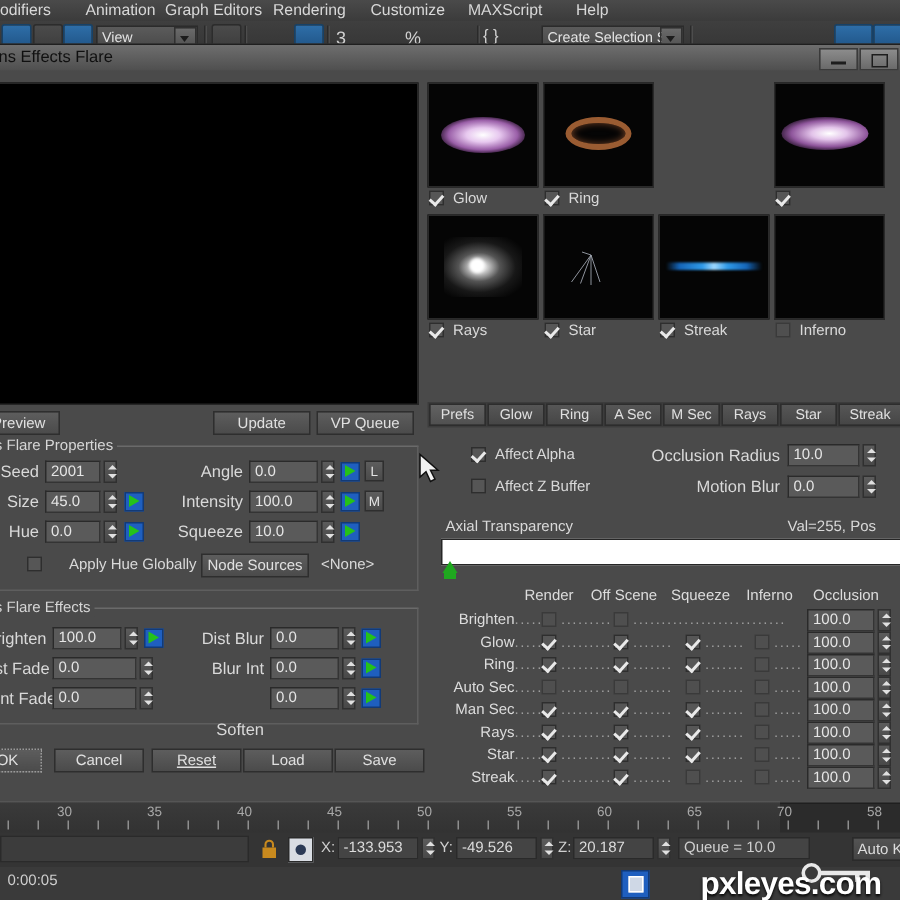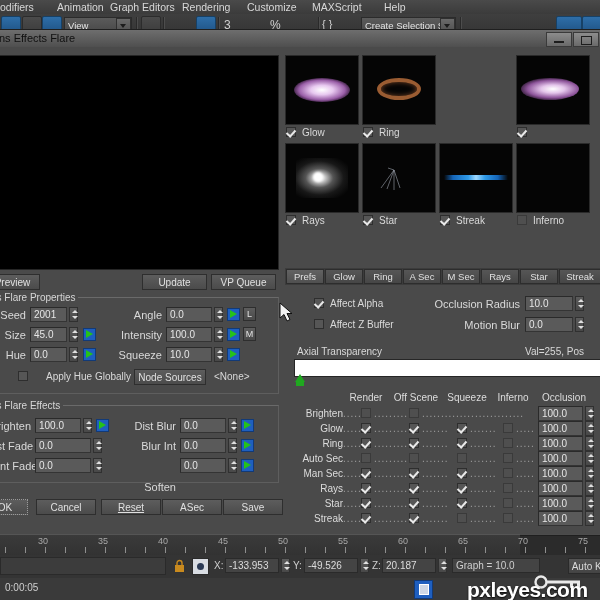--- a/index.html
+++ b/index.html
@@ -255,21 +255,21 @@
       <div class="anim" style="left:247px;top:392px;"></div>
 
       <span class="lblR" style="left:130px;top:413px;width:52px;margin-top:21px;">Soften</span>
       <div class="spin" style="left:186px;top:411px;width:46px;">0.0</div>
       <div class="arrows" style="left:234px;top:411px;"></div>
       <div class="anim" style="left:247px;top:412px;"></div>
 
       <div class="grpbtn dash" style="left:-12px;top:452px;width:46px;">OK</div>
       <div class="grpbtn" style="left:42px;top:452px;width:60px;">Cancel</div>
       <div class="grpbtn" style="left:107px;top:452px;width:60px;text-decoration:underline;">Reset</div>
-      <div class="grpbtn" style="left:168px;top:452px;width:60px;">ASec</div>
+      <div class="grpbtn" style="left:168px;top:452px;width:60px;">Load</div>
       <div class="grpbtn" style="left:229px;top:452px;width:60px;">Save</div>
 
       <div class="thumbcell" style="left:291px;top:8px;width:72px;height:86px;">
         <div class="thumb" style="left:0;top:0;width:72px;height:68px;">
           <div style="position:absolute;left:8px;top:22px;width:56px;height:24px;border-radius:50%;
                       background:radial-gradient(ellipse at 50% 50%, #ffffff 0%, #e7c8ef 28%, #9a5fa8 58%, rgba(70,20,80,0.35) 78%, rgba(0,0,0,0) 100%);"></div>
         </div>
         <div class="cb ck" style="left:1px;top:72px;"></div>
         <span class="lbl" style="left:17px;top:72px;">Glow</span>
       </div>
@@ -530,42 +530,42 @@
     <div class="tick" style="left:585px"></div>
     <span class="tickl" style="left:38px">30</span>
     <span class="tickl" style="left:98px">35</span>
     <span class="tickl" style="left:158px">40</span>
     <span class="tickl" style="left:218px">45</span>
     <span class="tickl" style="left:278px">50</span>
     <span class="tickl" style="left:338px">55</span>
     <span class="tickl" style="left:398px">60</span>
     <span class="tickl" style="left:458px">65</span>
     <span class="tickl" style="left:518px">70</span>
-    <span class="tickl" style="left:578px">75</span>
+    <span class="tickl" style="left:578px">58</span>
   </div>
 
   <div class="statusbar">
     <div style="position:absolute;left:0;top:2px;width:166px;height:18px;background:#3c3c3c;border:1px solid #2a2a2a;box-sizing:border-box;"></div>
     <svg style="position:absolute;left:174px;top:4px;" width="11" height="14">
       <rect x="1" y="6" width="9" height="7" fill="#c98a1e"></rect>
       <path d="M3 6 V4 a2.5 2.5 0 0 1 5 0 V6" fill="none" stroke="#c98a1e" stroke-width="1.4"></path>
     </svg>
     <div style="position:absolute;left:192px;top:3px;width:15px;height:15px;background:#d9dde3;border:1px solid #2a2a2a;">
       <div style="position:absolute;left:4px;top:4px;width:7px;height:7px;border-radius:50%;background:#2b3a55;"></div>
     </div>
     <span class="slbl" style="left:214px;top:5px;">X:</span>
     <div class="sfield" style="left:225px;top:3px;width:54px;">-133.953</div>
     <div class="arrows" style="left:281px;top:3px;"></div>
     <span class="slbl" style="left:293px;top:5px;">Y:</span>
     <div class="sfield" style="left:304px;top:3px;width:54px;">-49.526</div>
     <div class="arrows" style="left:360px;top:3px;"></div>
     <span class="slbl" style="left:372px;top:5px;">Z:</span>
     <div class="sfield" style="left:382px;top:3px;width:54px;">20.187</div>
     <div class="arrows" style="left:438px;top:3px;"></div>
-    <div class="sfield" style="left:452px;top:3px;width:88px;color:#cfcfcf;">Graph = 10.0</div>
+    <div class="sfield" style="left:452px;top:3px;width:88px;color:#cfcfcf;">Queue = 10.0</div>
     <div class="sbtn" style="left:568px;top:3px;width:48px;">Auto Key</div>
   </div>
 
   <div class="statusbar2">
     <span class="slbl" style="left:5px;top:4px;">0:00:05</span>
     <svg style="position:absolute;left:528px;top:-6px;" width="60" height="22">
       <circle cx="13" cy="10" r="5.5" fill="none" stroke="#e9e9e9" stroke-width="2.4"></circle>
       <rect x="18" y="8.5" width="34" height="3" fill="#e9e9e9"></rect>
       <rect x="42" y="11" width="3" height="5" fill="#e9e9e9"></rect>
       <rect x="49" y="11" width="3" height="5" fill="#e9e9e9"></rect>

